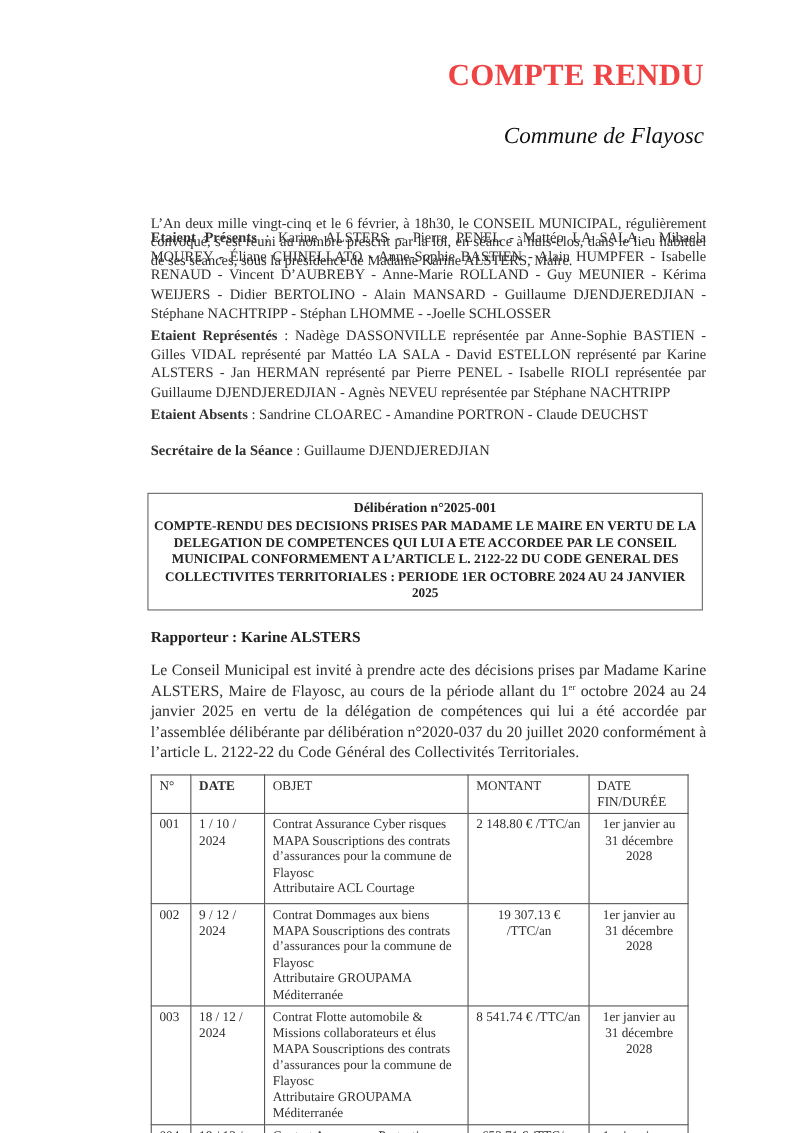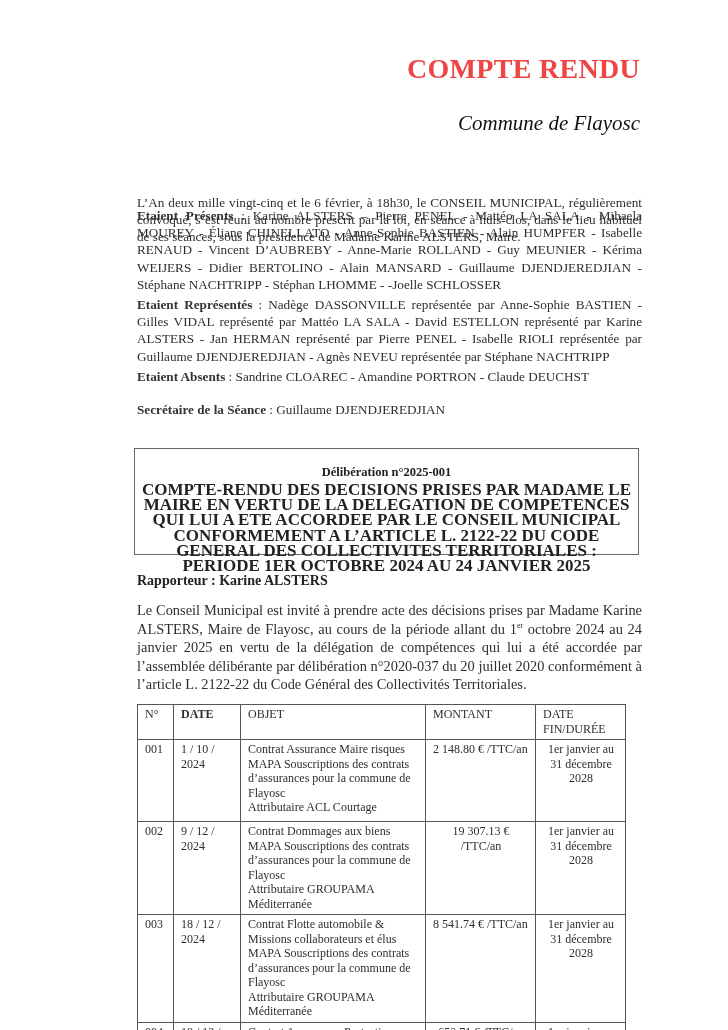--- a/index.html
+++ b/index.html
@@ -19,22 +19,22 @@
   .para {
     position: absolute; left: 137px; width: 505px;
     font-size: 13.2px; line-height: 17.2px; text-align: justify; color: #2e2e2e;
   }
   .lbl { font-weight: bold; color: #333; }
   .box {
     position: absolute; left: 134px; top: 448px; width: 505px; height: 107px;
     border: 1.5px solid #666; box-sizing: border-box;
     text-align: center; font-weight: bold; color: #222;
   }
-  .box .delib { font-size: 12.5px; margin-top: 15px; line-height: 16px; text-align: center; }
-  .box .subject { font-size: 17px; line-height: 15.2px; margin-top: 2px; padding: 0 3px; text-align: center; }
+  .box .delib { font-size: 12.5px; margin-top: 4px; line-height: 16px; text-align: center; }
+  .box .subject { font-size: 12px; line-height: 15.2px; margin-top: 2px; padding: 0 3px; text-align: center; }
   .rapporteur {
     position: absolute; left: 137px; top: 573px; font-size: 14px; font-weight: bold; color: #222;
   }
   .body2 {
     position: absolute; left: 137px; top: 601px; width: 505px;
     font-size: 14.4px; line-height: 18.6px; text-align: justify; color: #2e2e2e;
   }
   sup { font-size: 8px; line-height: 0; }
   table {
     position: absolute; left: 137px; top: 704px;
@@ -96,21 +96,21 @@
       <th class="c-obj">OBJET</th>
       <th class="c-mnt">MONTANT</th>
       <th class="c-mnt" style="width:76px;">DATE FIN/DURÉE</th>
     </tr>
   </thead>
   <tbody>
     <tr class="r1">
       <td>001</td>
       <td>1 / 10 / 2024</td>
       <td>
-        <span class="objline">Contrat Assurance Maire risques</span>
+        <span class="objline">Contrat Assurance Cyber risques</span>
         <span class="objline">MAPA Souscriptions des contrats d’assurances pour la commune de Flayosc</span>
         <span class="objline">Attributaire ACL Courtage</span>
       </td>
       <td>2 148.80 € /TTC/an</td>
       <td class="center">1er janvier au 31 décembre 2028</td>
     </tr>
     <tr class="r2">
       <td>002</td>
       <td>9 / 12 / 2024</td>
       <td>

